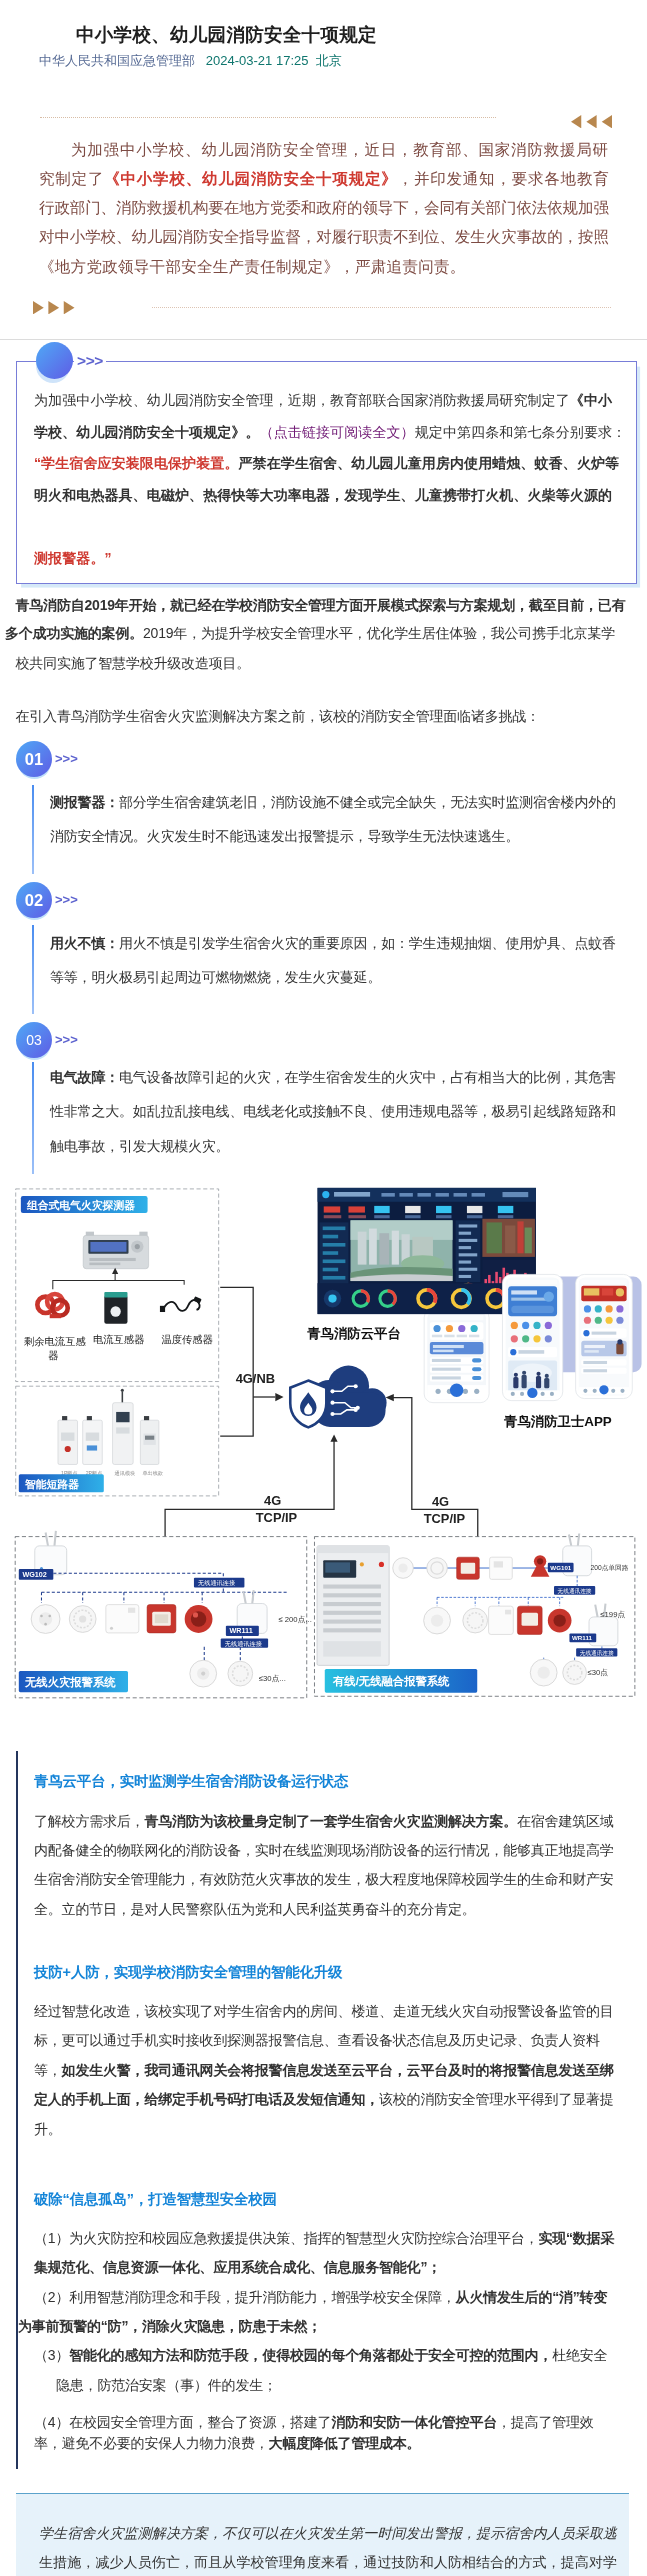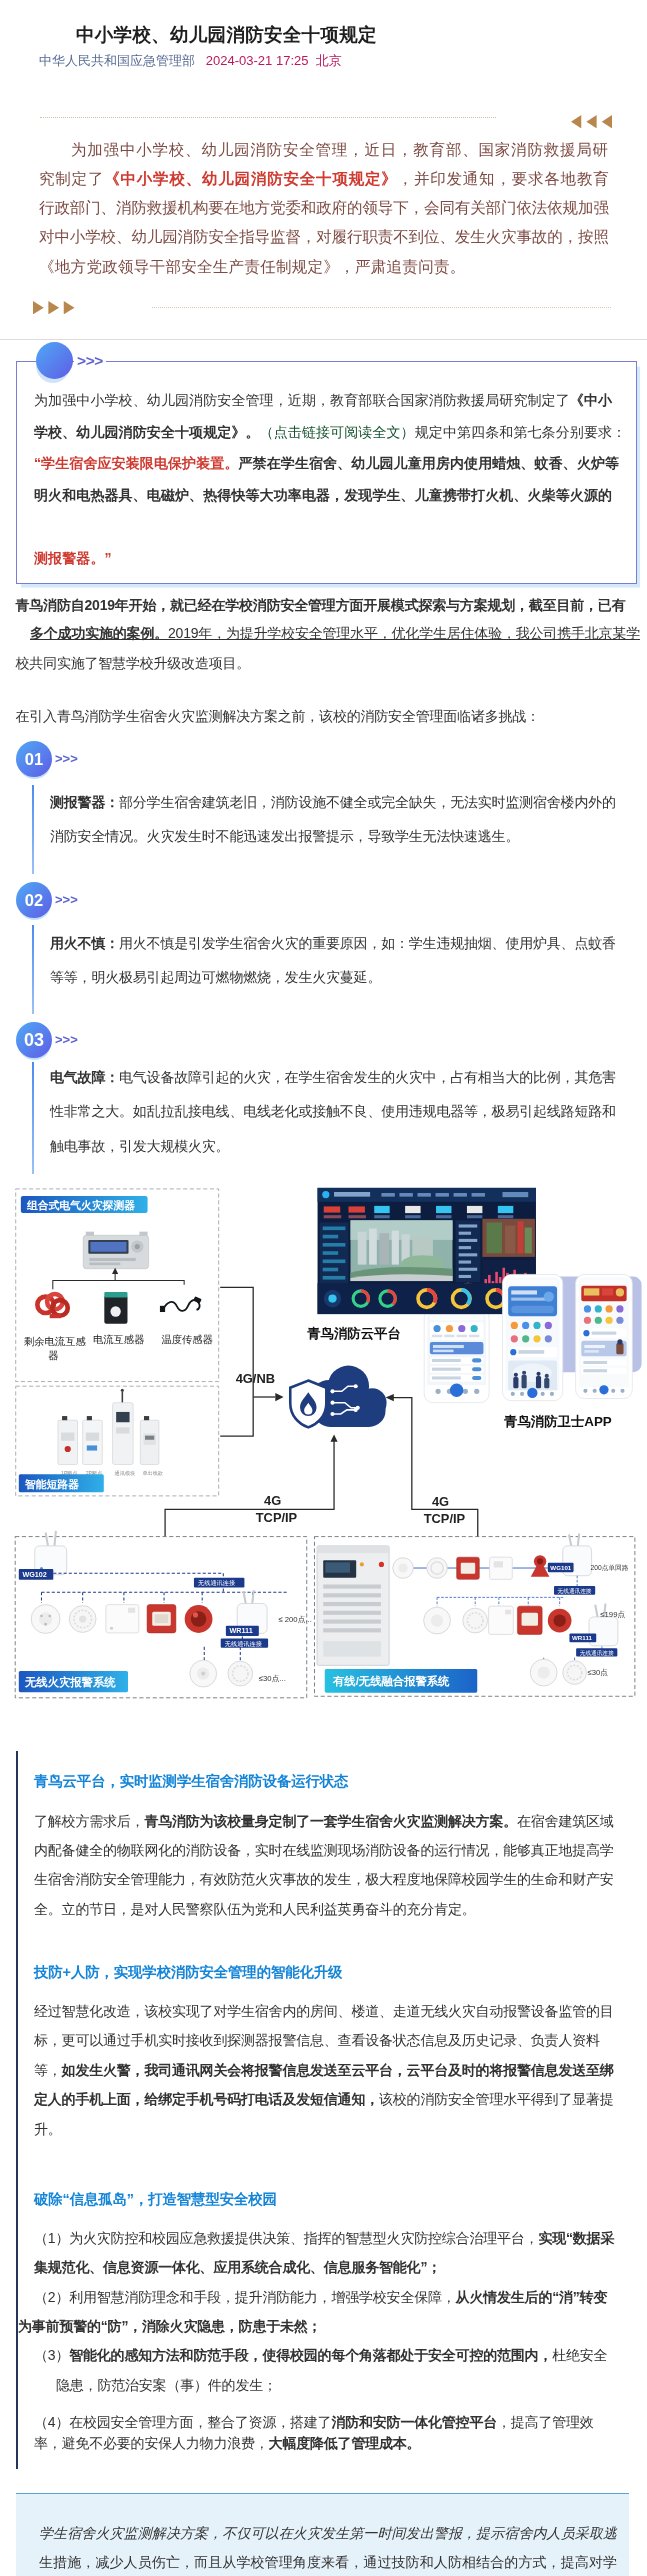--- a/index.html
+++ b/index.html
@@ -9,23 +9,23 @@
 .ln{position:absolute;white-space:nowrap;line-height:1;color:#333;}
 .f30{font-size:15.5px;letter-spacing:0.3px;}
 .f27{font-size:14px;letter-spacing:-0.2px;}
 .f27b{font-size:14px;letter-spacing:0.1px;}
 .f27c{font-size:14px;letter-spacing:0.1px;}
 .f28h{font-size:14.4px;letter-spacing:-0.1px;}
 .b{font-weight:bold;}
 .brown{color:#7d4b43;}
 .red{color:#cf3a31;font-weight:bold;}
 .blue-h{color:#1585d8;font-weight:bold;}
-.lnk{color:#14532d;}
+.lnk{color:#701a75;}
 .meta-name{color:#576b95;}
-.meta-gray{color:#be185d;}
+.meta-gray{color:#0f766e;}
 </style>
 </head>
 <body>
 <div id="page">
 
 <div class="ln b" style="left:39px;top:26px;font-size:18.5px;letter-spacing:0.3px;color:#1f1f1f;margin-left:37px;">中小学校、幼儿园消防安全十项规定</div>
 <div class="ln" style="left:39px;top:54px;font-size:13px;"><span class="meta-name">中华人民共和国应急管理部</span><span class="meta-gray">&nbsp;&nbsp;&nbsp;2024-03-21 17:25&nbsp;&nbsp;北京</span></div>
 
 <div style="position:absolute;left:40px;top:117px;width:456px;border-top:1px dotted #d8bda6;"></div>
 <svg style="position:absolute;left:571px;top:115px;" width="41" height="13.4" viewBox="0 0 80 26">
@@ -54,41 +54,41 @@
 <div style="position:absolute;left:36px;top:342px;width:37px;height:37px;border-radius:50%;background:linear-gradient(135deg,#4fa9f6,#5f5ce5);"></div>
 <div class="ln b" style="left:74px;top:353px;font-size:15.5px;color:#5d63cf;background:#fff;padding:0 3.1px;letter-spacing:-0.5px;">&gt;&gt;&gt;</div>
 
 <div class="ln f27b" style="left:34px;top:393px;">为加强中小学校、幼儿园消防安全管理，近期，教育部联合国家消防救援局研究制定了<span class="b">《中小</span></div>
 <div class="ln f27b" style="left:34px;top:425px;"><span class="b">学校、幼儿园消防安全十项规定》。</span><span class="lnk">（点击链接可阅读全文）</span>规定中第四条和第七条分别要求：</div>
 <div class="ln f27b" style="left:34px;top:456px;"><span class="red">“学生宿舍应安装限电保护装置。</span><span class="b">严禁在学生宿舍、幼儿园儿童用房内使用蜡烛、蚊香、火炉等</span></div>
 <div class="ln f27b b" style="left:34px;top:488px;">明火和电热器具、电磁炉、热得快等大功率电器，发现学生、儿童携带打火机、火柴等火源的</div>
 <div class="ln f27b red" style="left:34px;top:551px;">测报警器。”</div>
 
 <div class="ln f27" style="left:15.5px;top:598px;"><span class="b">青鸟消防自2019年开始，就已经在学校消防安全管理方面开展模式探索与方案规划，截至目前，已有</span></div>
-<div class="ln f27" style="left:30px;top:626px;text-decoration:underline;"><span class="b">多个成功实施的案例。</span>2019年，为提升学校安全管理水平，优化学生居住体验，我公司携手北京某学</div>
+<div class="ln f27" style="left:5px;top:626px;"><span class="b">多个成功实施的案例。</span>2019年，为提升学校安全管理水平，优化学生居住体验，我公司携手北京某学</div>
 <div class="ln f27" style="left:15.5px;top:656px;">校共同实施了智慧学校升级改造项目。</div>
 
 <div class="ln f27" style="left:15.5px;top:709px;">在引入青鸟消防学生宿舍火灾监测解决方案之前，该校的消防安全管理面临诸多挑战：</div>
 
 <div style="position:absolute;left:18px;top:746px;width:33px;height:33px;border-radius:50%;background:#bfe0fa;"></div>
 <div style="position:absolute;left:16px;top:741px;width:36px;height:36px;border-radius:50%;background:linear-gradient(135deg,#4fa9f6,#5f5ce5);color:#fff;font-weight:bold;font-size:16.5px;text-align:center;line-height:36px;">01</div>
 <div class="ln b" style="left:55px;top:752px;font-size:13px;color:#5d63cf;letter-spacing:0px;">&gt;&gt;&gt;</div>
 <div style="position:absolute;left:32px;top:785px;width:1.5px;height:89px;background:linear-gradient(#4a8df0,#9cc0f8);"></div>
 <div class="ln f27" style="left:50px;top:795px;"><span class="b">测报警器：</span>部分学生宿舍建筑老旧，消防设施不健全或完全缺失，无法实时监测宿舍楼内外的</div>
 <div class="ln f27" style="left:50px;top:829px;">消防安全情况。火灾发生时不能迅速发出报警提示，导致学生无法快速逃生。</div>
 
 <div style="position:absolute;left:18px;top:887px;width:33px;height:33px;border-radius:50%;background:#bfe0fa;"></div>
 <div style="position:absolute;left:16px;top:882px;width:36px;height:36px;border-radius:50%;background:linear-gradient(135deg,#4fa9f6,#5f5ce5);color:#fff;font-weight:bold;font-size:16.5px;text-align:center;line-height:36px;">02</div>
 <div class="ln b" style="left:55px;top:893px;font-size:13px;color:#5d63cf;letter-spacing:0px;">&gt;&gt;&gt;</div>
 <div style="position:absolute;left:32px;top:925px;width:1.5px;height:89px;background:linear-gradient(#4a8df0,#9cc0f8);"></div>
 <div class="ln f27" style="left:50px;top:936px;"><span class="b">用火不慎：</span>用火不慎是引发学生宿舍火灾的重要原因，如：学生违规抽烟、使用炉具、点蚊香</div>
 <div class="ln f27" style="left:50px;top:970px;">等等，明火极易引起周边可燃物燃烧，发生火灾蔓延。</div>
 
 <div style="position:absolute;left:18px;top:1027px;width:33px;height:33px;border-radius:50%;background:#bfe0fa;"></div>
-<div style="position:absolute;left:16px;top:1022px;width:36px;height:36px;border-radius:50%;background:linear-gradient(135deg,#4fa9f6,#5f5ce5);color:#fff;font-weight:bold;font-size:18px;text-align:center;line-height:36px;">03</div>
+<div style="position:absolute;left:16px;top:1022px;width:36px;height:36px;border-radius:50%;background:linear-gradient(135deg,#4fa9f6,#5f5ce5);color:#fff;font-weight:normal;font-size:14px;text-align:center;line-height:36px;">03</div>
 <div class="ln b" style="left:55px;top:1033px;font-size:13px;color:#5d63cf;letter-spacing:0px;">&gt;&gt;&gt;</div>
 <div style="position:absolute;left:32px;top:1062px;width:1.5px;height:112px;background:linear-gradient(#4a8df0,#9cc0f8);"></div>
 <div class="ln f27" style="left:50px;top:1070px;"><span class="b">电气故障：</span>电气设备故障引起的火灾，在学生宿舍发生的火灾中，占有相当大的比例，其危害</div>
 <div class="ln f27" style="left:50px;top:1104px;">性非常之大。如乱拉乱接电线、电线老化或接触不良、使用违规电器等，极易引起线路短路和</div>
 <div class="ln f27" style="left:50px;top:1139px;">触电事故，引发大规模火灾。</div>
 
 <svg id="diagram" style="position:absolute;left:0;top:1175px;" width="648" height="546" viewBox="0 2280 1257 1060" font-family="&quot;Liberation Sans&quot;,sans-serif">
 <defs>
 <linearGradient id="gbar" x1="0" y1="0" x2="1" y2="0">
           <stop offset="0" stop-color="#1c57c0"></stop>

